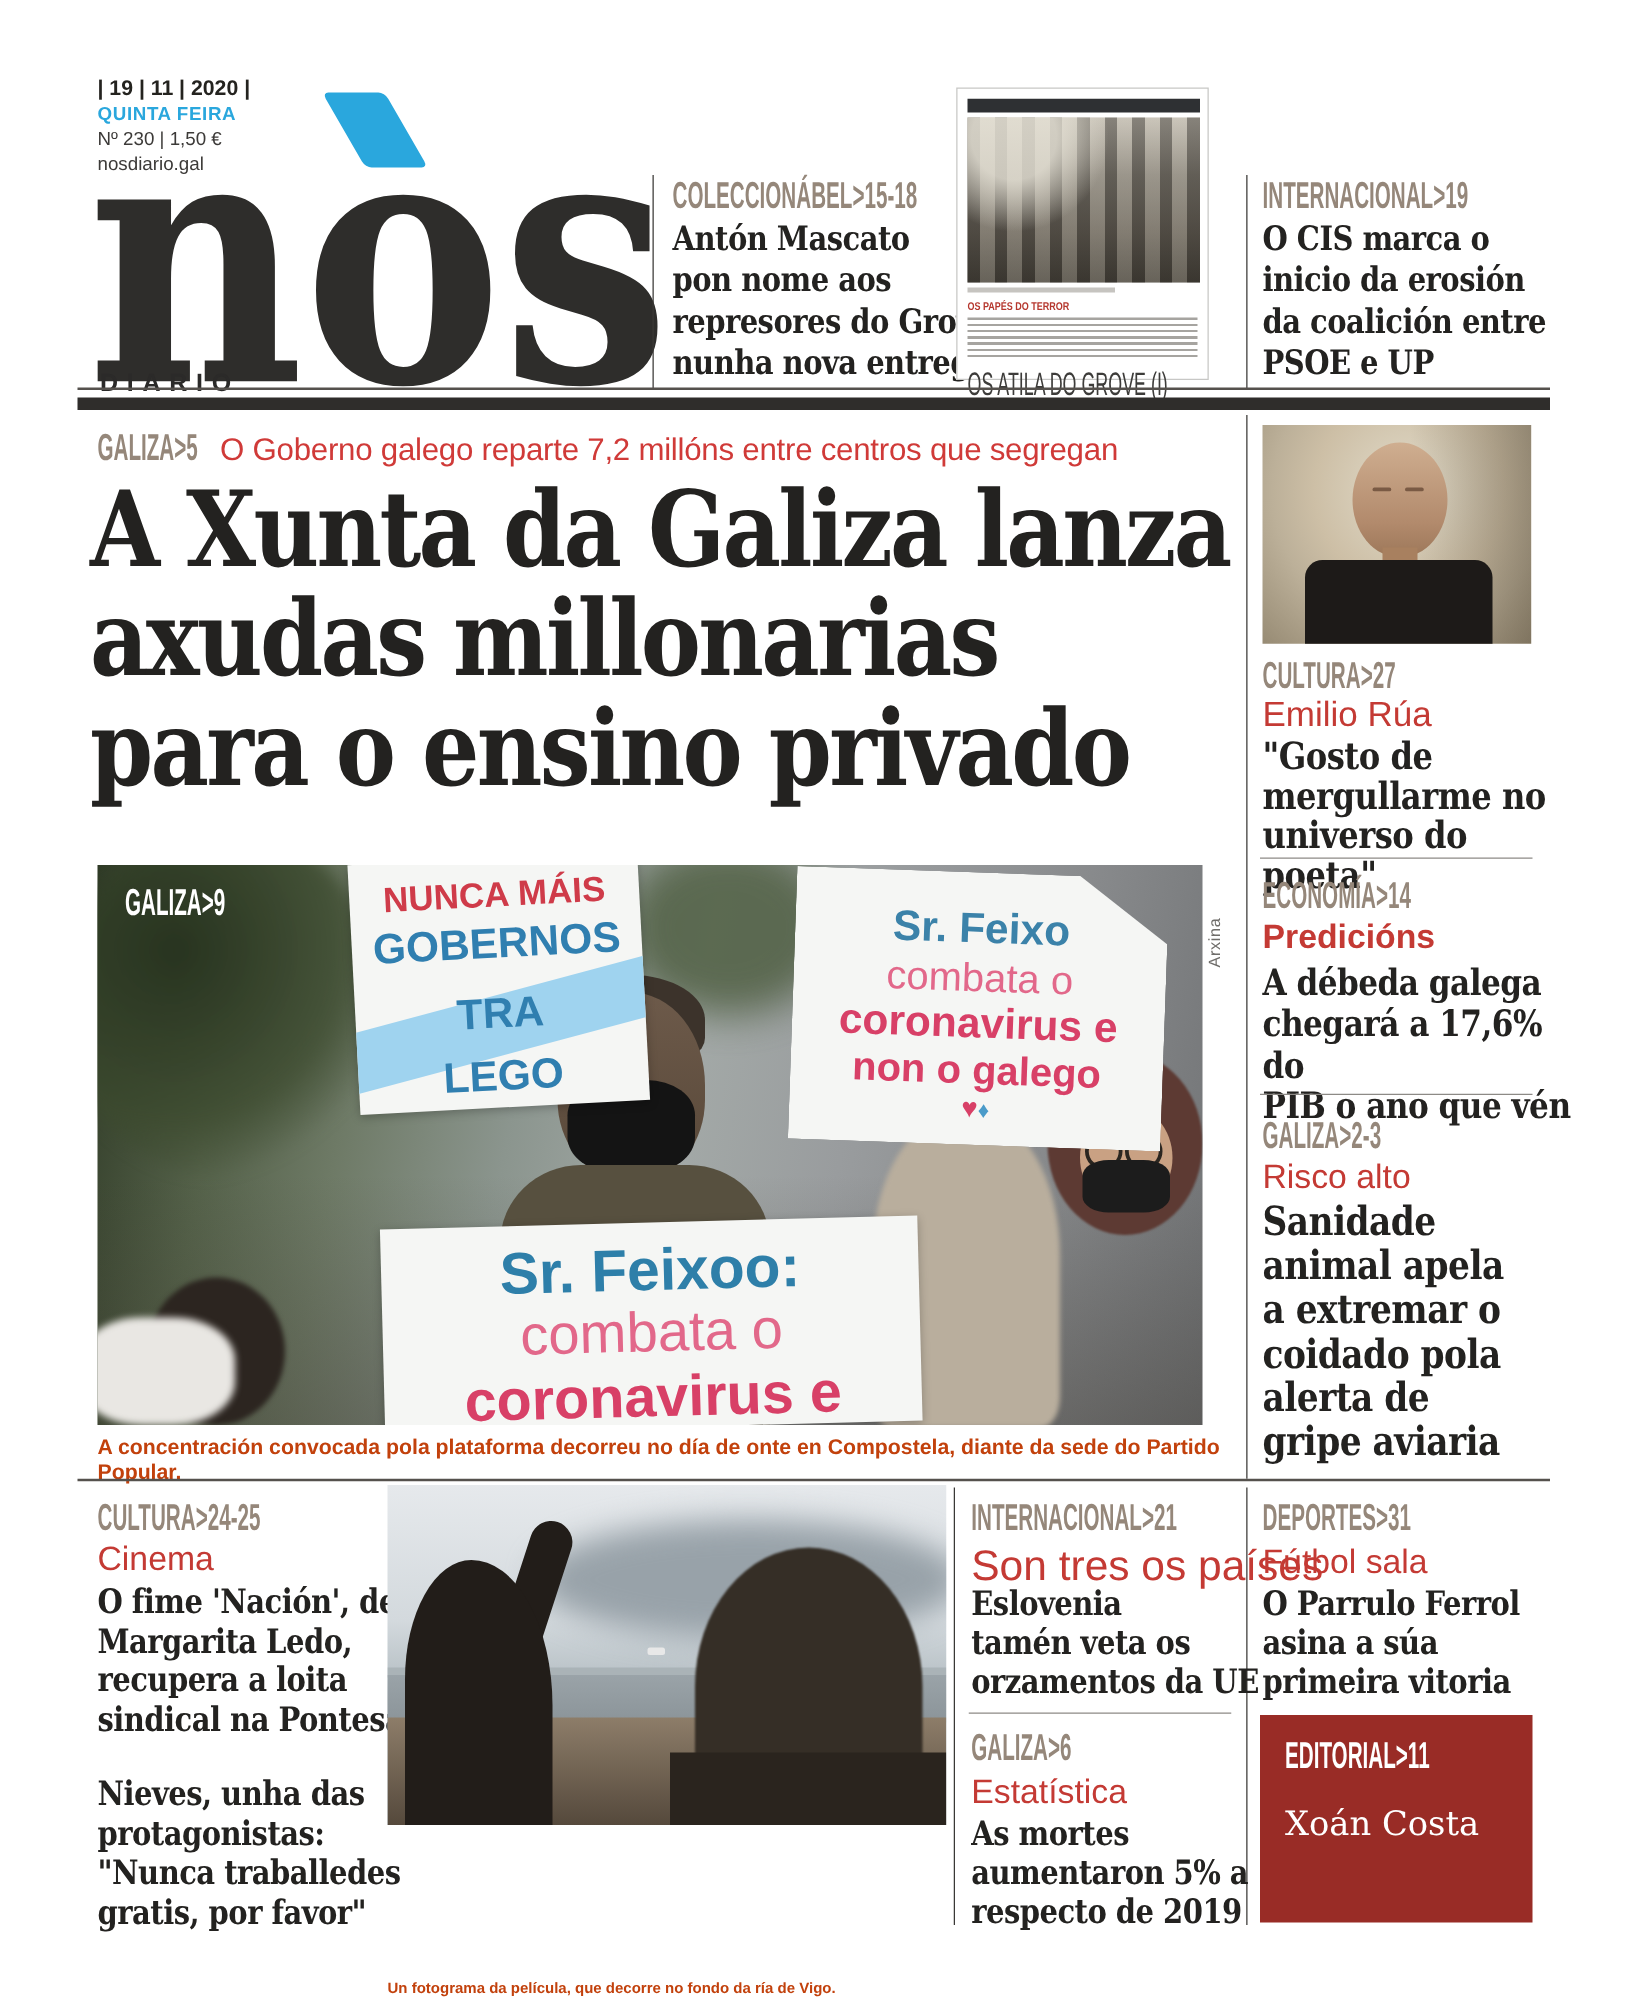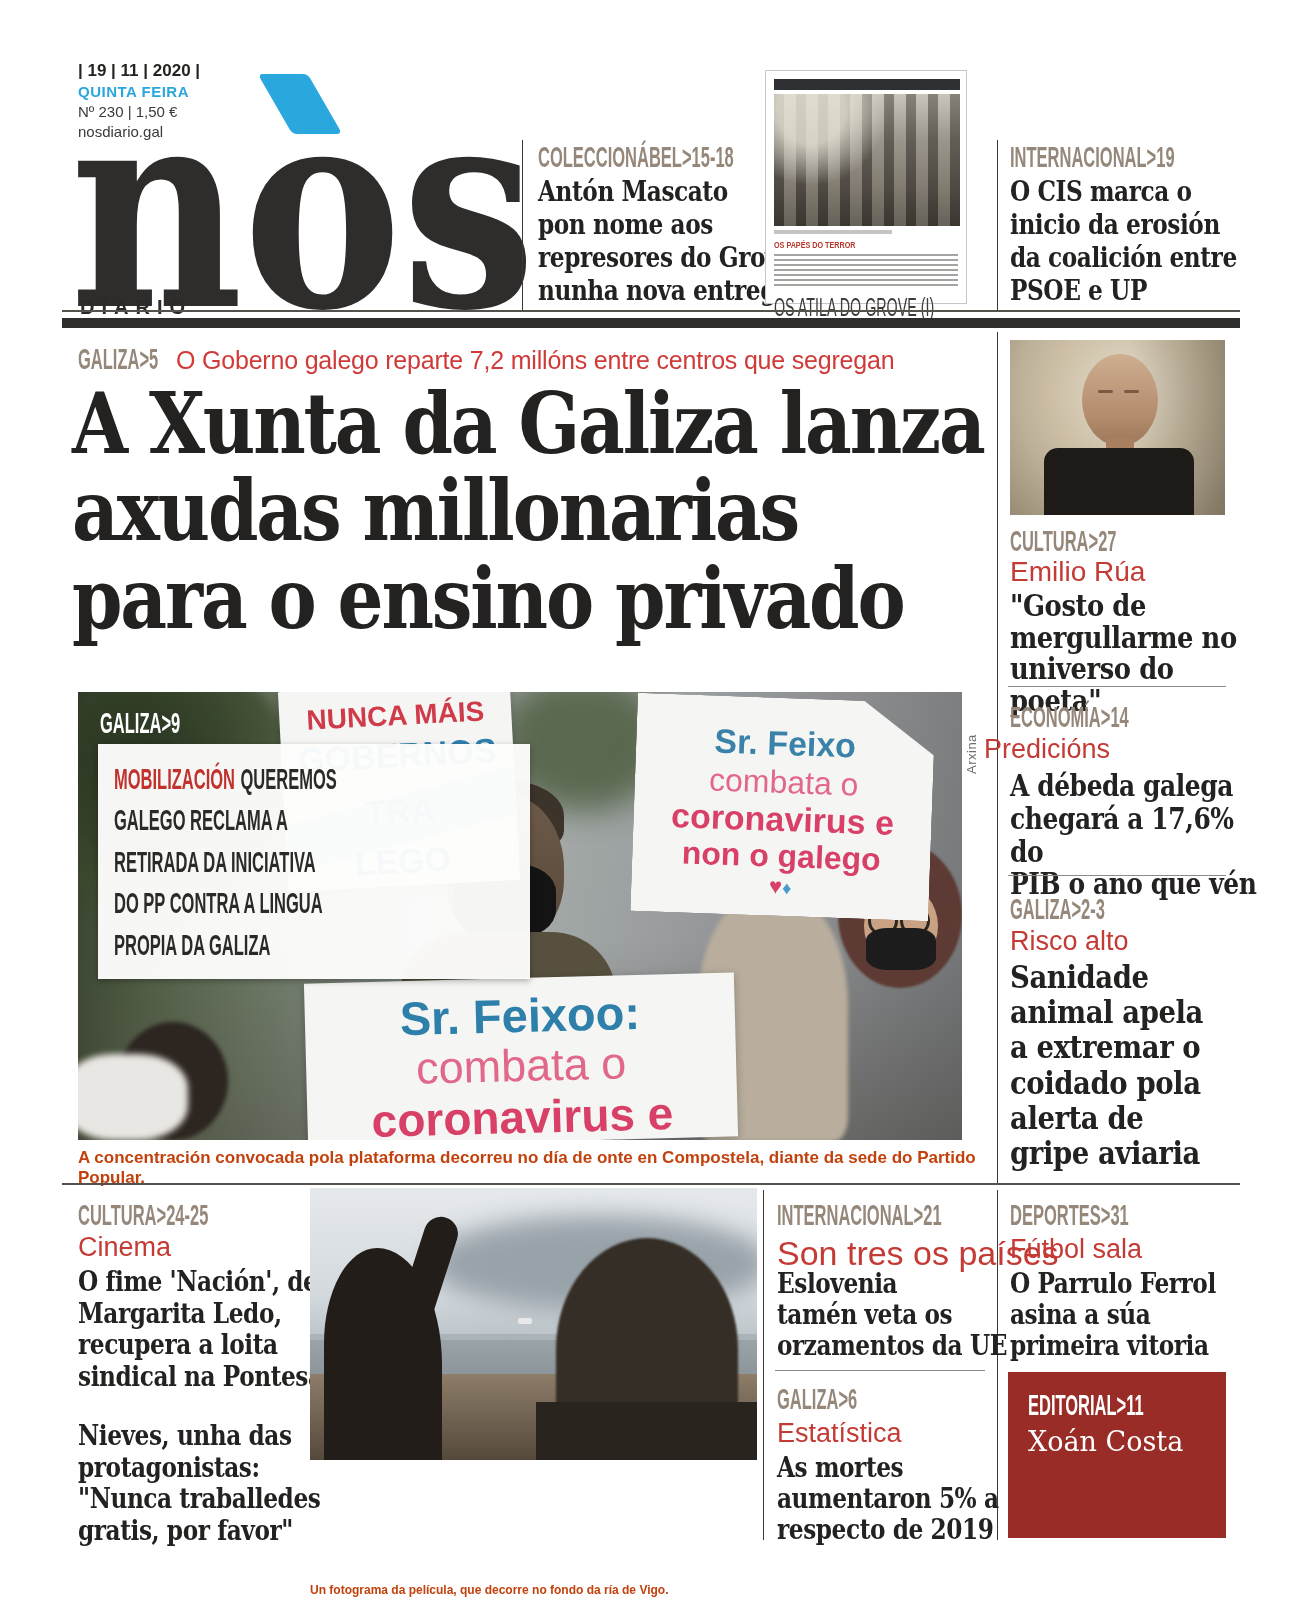--- a/index.html
+++ b/index.html
@@ -39,21 +39,21 @@
   .sign div{position:absolute;left:0;right:0;}
   .overlay-box{position:absolute;background:rgba(253,253,252,.97);box-shadow:0 2px 6px rgba(0,0,0,.3);}
   .overlay-inner{width:400px;transform:scaleX(.55);transform-origin:0 0;font-weight:700;font-size:30px;
                  line-height:1.38;color:#2c2a27;white-space:pre-line;}
   .overlay-inner .red{color:#c2322d;margin-right:10px;}
   .credit-v{writing-mode:vertical-rl;transform:rotate(180deg);font-size:13px;color:#6f6d6a;letter-spacing:.5px;}
   
   .editorial{background:var(--editorial-bg);color:#fff;padding:18px 18px 0 20px;box-sizing:border-box;}
   .ed-title{font-family:"DejaVu Serif","Liberation Serif",serif;font-weight:700;font-style:italic;font-size:31px;
             line-height:1.05;white-space:pre-line;margin-top:14px;}
-  .ed-author{font-family:"DejaVu Serif","Liberation Serif",serif;font-size:27px;margin-top:6px;}
+  .ed-author{font-family:"DejaVu Serif","Liberation Serif",serif;font-size:27px;margin-top:24px;}
   
   .thumb{background:#fff;border:1px solid #c7c7c5;box-sizing:border-box;}
   .thumb-head{font-size:9px;font-weight:700;color:#b5372e;transform:scaleX(.8);transform-origin:0 0;white-space:nowrap;}
   .thumb-hl{font-size:26px;font-weight:400;color:#3d3c3a;transform:scaleX(.55);transform-origin:0 0;white-space:nowrap;}
 </style>
 </head>
 <body>
 
 <div id="page">
 
@@ -121,21 +121,21 @@
 
   <div class="abs kicker" style="left:1010px;top:526px;">CULTURA&gt;27</div>
   <div class="abs tag" style="left:1010px;top:558px;font-size:28px;">Emilio Rúa</div>
   <div class="abs hl" style="left:1010px;top:590px;font-size:30px;line-height:1.05;">"Gosto de
 mergullarme no
 universo do poeta"</div>
 
   <div class="abs" style="left:1008px;top:686px;width:218px;height:1px;background:#8d8a86;"></div>
 
   <div class="abs kicker" style="left:1010px;top:702px;">ECONOMÍA&gt;14</div>
-  <div class="abs tag" style="left:984px;top:736px;">Predicións</div>
+  <div class="abs tag" style="left:1010px;top:736px;font-weight:bold;">Predicións</div>
   <div class="abs hl" style="left:1010px;top:770px;font-size:29px;line-height:1.13;">A débeda galega
 chegará a 17,6% do
 PIB o ano que vén</div>
 
   <div class="abs" style="left:1008px;top:875px;width:218px;height:1px;background:#8d8a86;"></div>
 
   <div class="abs kicker" style="left:1010px;top:894px;">GALIZA&gt;2-3</div>
   <div class="abs tag" style="left:1010px;top:928px;">Risco alto</div>
   <div class="abs hl" style="left:1010px;top:960px;font-size:32px;line-height:1.1;">Sanidade
 animal apela
@@ -185,27 +185,20 @@
     </div>
 
     <div class="sign" style="left:228px;top:286px;width:430px;height:164px;transform:rotate(-1.5deg);">
       <div style="top:10px;font-weight:700;font-size:47px;color:#2e7fa9;">Sr. Feixoo:</div>
       <div style="top:62px;font-size:45px;color:#e2688a;">combata o</div>
       <div style="top:112px;font-weight:700;font-size:46px;color:#d84067;">coronavirus e</div>
     </div>
 
     <div class="abs kicker white" style="left:22px;top:16px;">GALIZA&gt;9</div>
 
-    <div class="overlay-box" style="left:20px;top:52px;padding:14px 16px;">
-      <div class="overlay-inner"><span class="red">MOBILIZACIÓN</span><span>QUEREMOS
-GALEGO  RECLAMA A
-RETIRADA DA INICIATIVA
-DO PP CONTRA A LINGUA
-PROPIA DA GALIZA</span></div>
-    </div>
   </div>
 
   <div class="abs credit-v" style="left:964px;top:694px;height:80px;">Arxina</div>
 
   <div class="abs caption" style="left:78px;top:1148px;width:900px;font-size:17px;">A concentración convocada pola plataforma decorreu no día de onte en Compostela, diante da sede do Partido Popular.</div>
 
   <div class="abs rule-h" style="left:62px;top:1183px;width:1178px;"></div>
 
   <div class="abs rule-v" style="left:763px;top:1190px;height:350px;width:1px;"></div>
   <div class="abs rule-v" style="left:997px;top:1190px;height:350px;width:1px;"></div>

